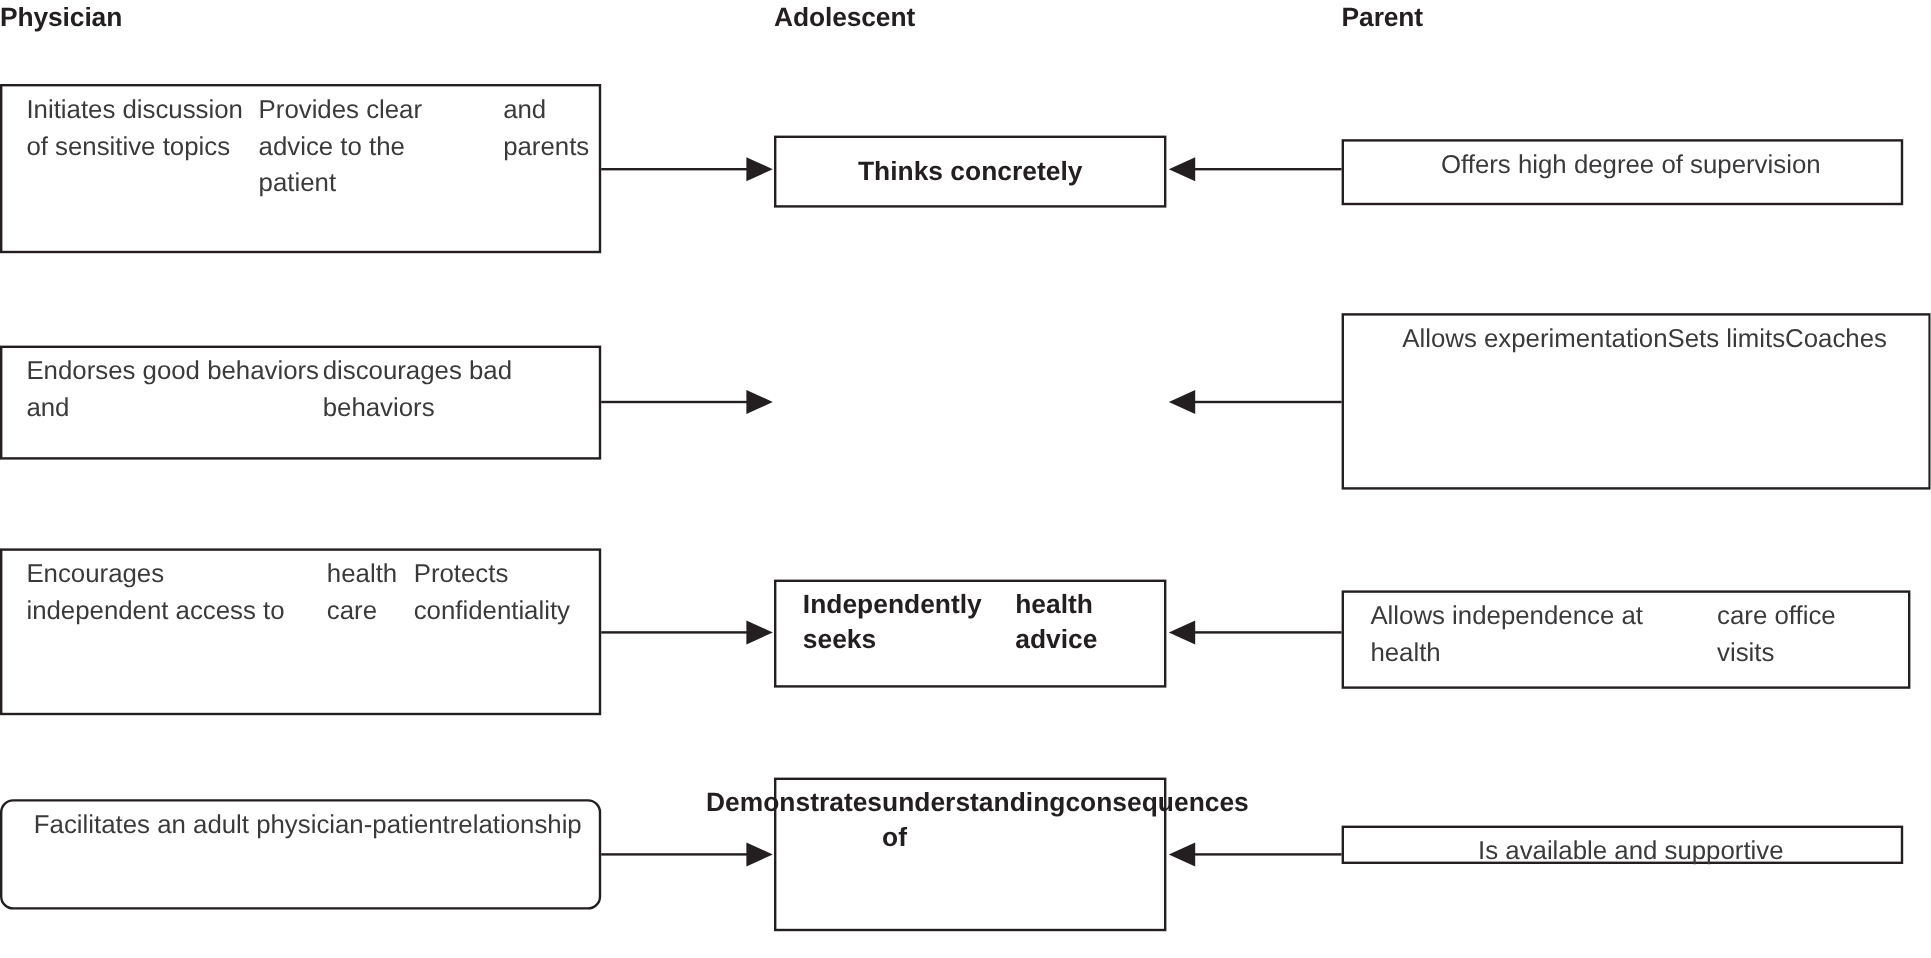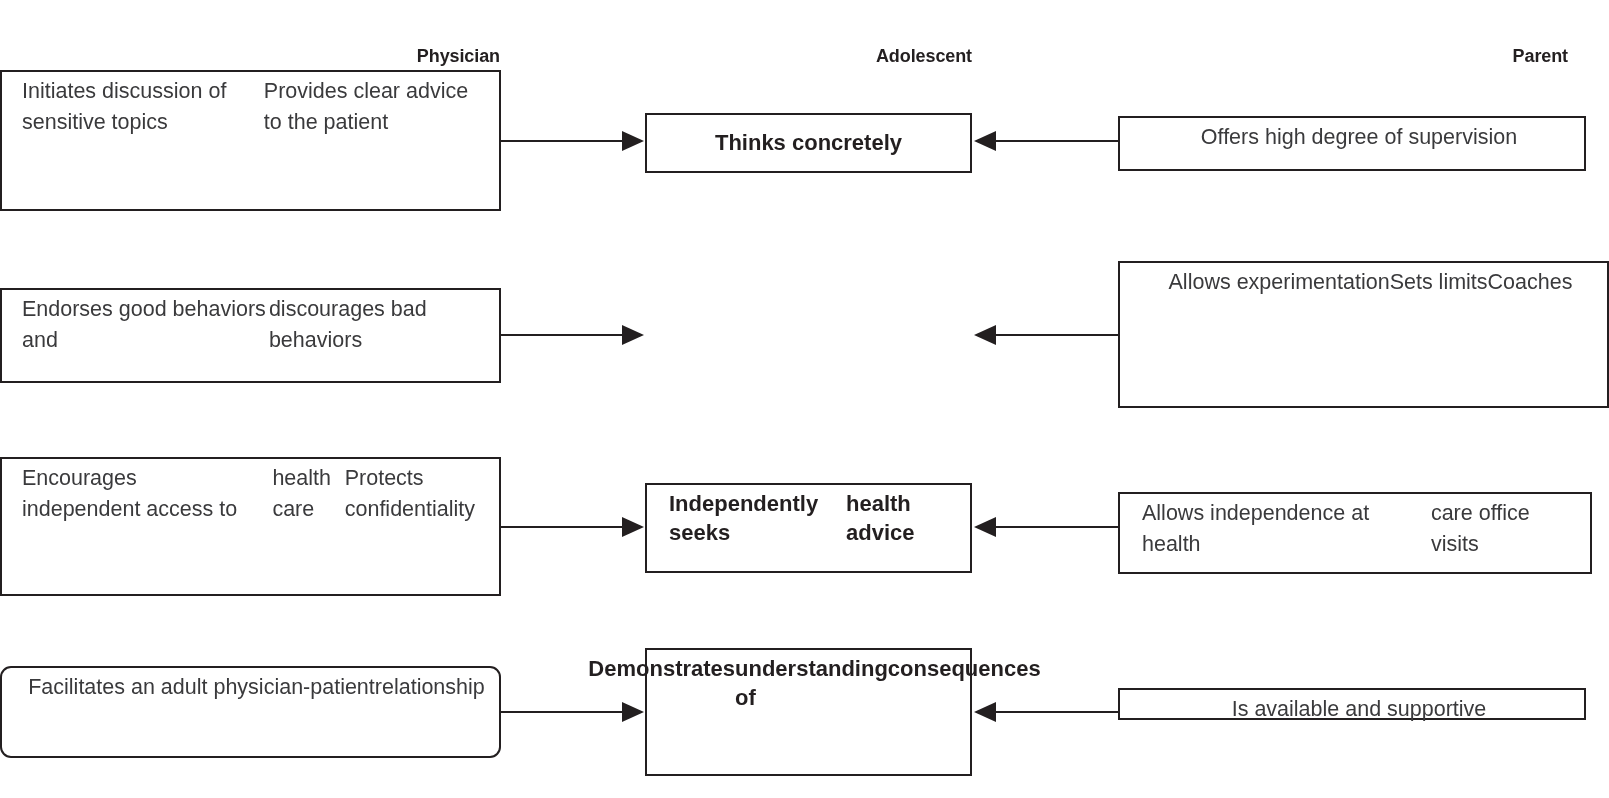--- a/index.html
+++ b/index.html
@@ -17,27 +17,26 @@
     width: 1609px;
     height: 798px;
     background: #ffffff;
     overflow: hidden;
   }
 
   
   .col-header {
     position: absolute;
     top: 2px;
-    font-size: 18px;
+    font-size: 22px;
     font-weight: bold;
     letter-spacing: -0.1px;
-    text-align: right;
+    text-align: left;
     color: #231f20;
     white-space: nowrap;
-    margin-top: 44px;
   }
   #hdr-physician  { left: 0px;   width: 500px;  }
   #hdr-adolescent { left: 645px; width: 327px;  }
   #hdr-parent     { left: 1118px; width: 450px; }
 
   
   .box {
     position: absolute;
     box-sizing: border-box;
     background: #ffffff;
@@ -95,20 +94,21 @@
 
 <div id="canvas">
 
   <div class="col-header" id="hdr-physician">Physician</div>
   <div class="col-header" id="hdr-adolescent">Adolescent</div>
   <div class="col-header" id="hdr-parent">Parent</div>
 
   <div class="box left" style="left:0px; top:70px; width:501px; height:141px;">
     <div class="line">Initiates discussion of sensitive topics</div>
     <div class="line">Provides clear advice to the patient</div>
+    <div class="line indent">and parents</div>
   </div>
 
   <div class="conn" style="left:501px; top:140px; width:122px;"></div>
   <div class="arrowhead right" style="left:622px; top:131px;"></div>
 
   <div class="box mid center" style="left:645px; top:113px; width:327px; height:60px;">
     <div class="line">Thinks concretely</div>
   </div>
 
   <div class="arrowhead left" style="left:974px; top:131px;"></div>

